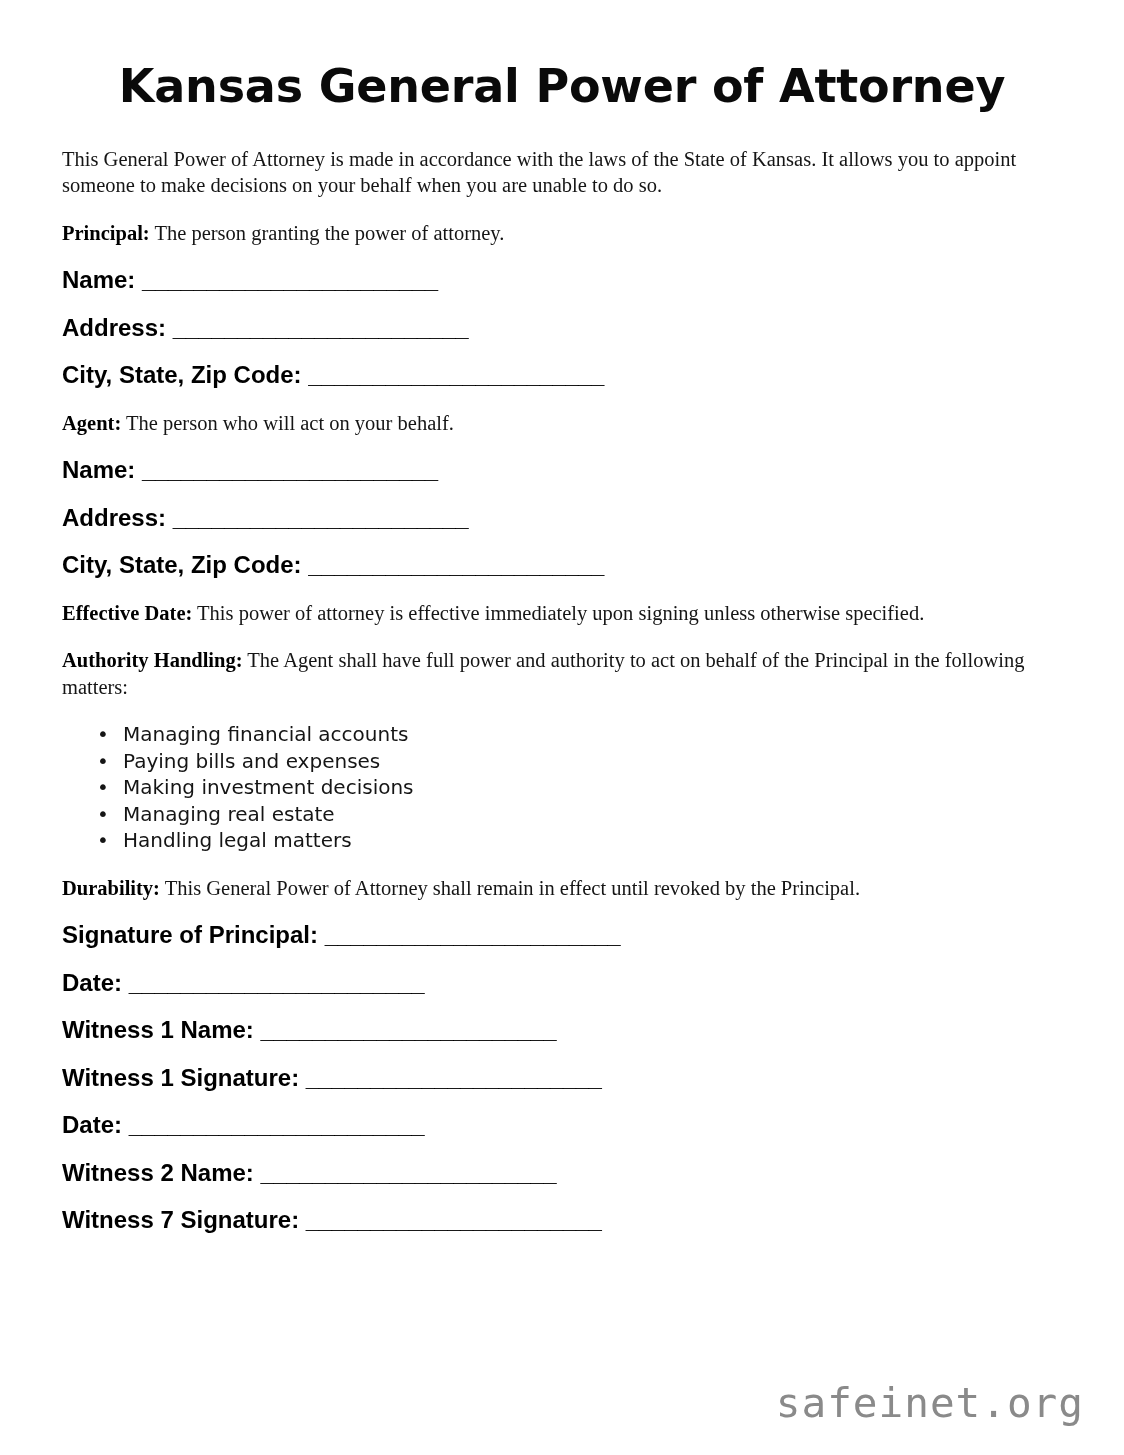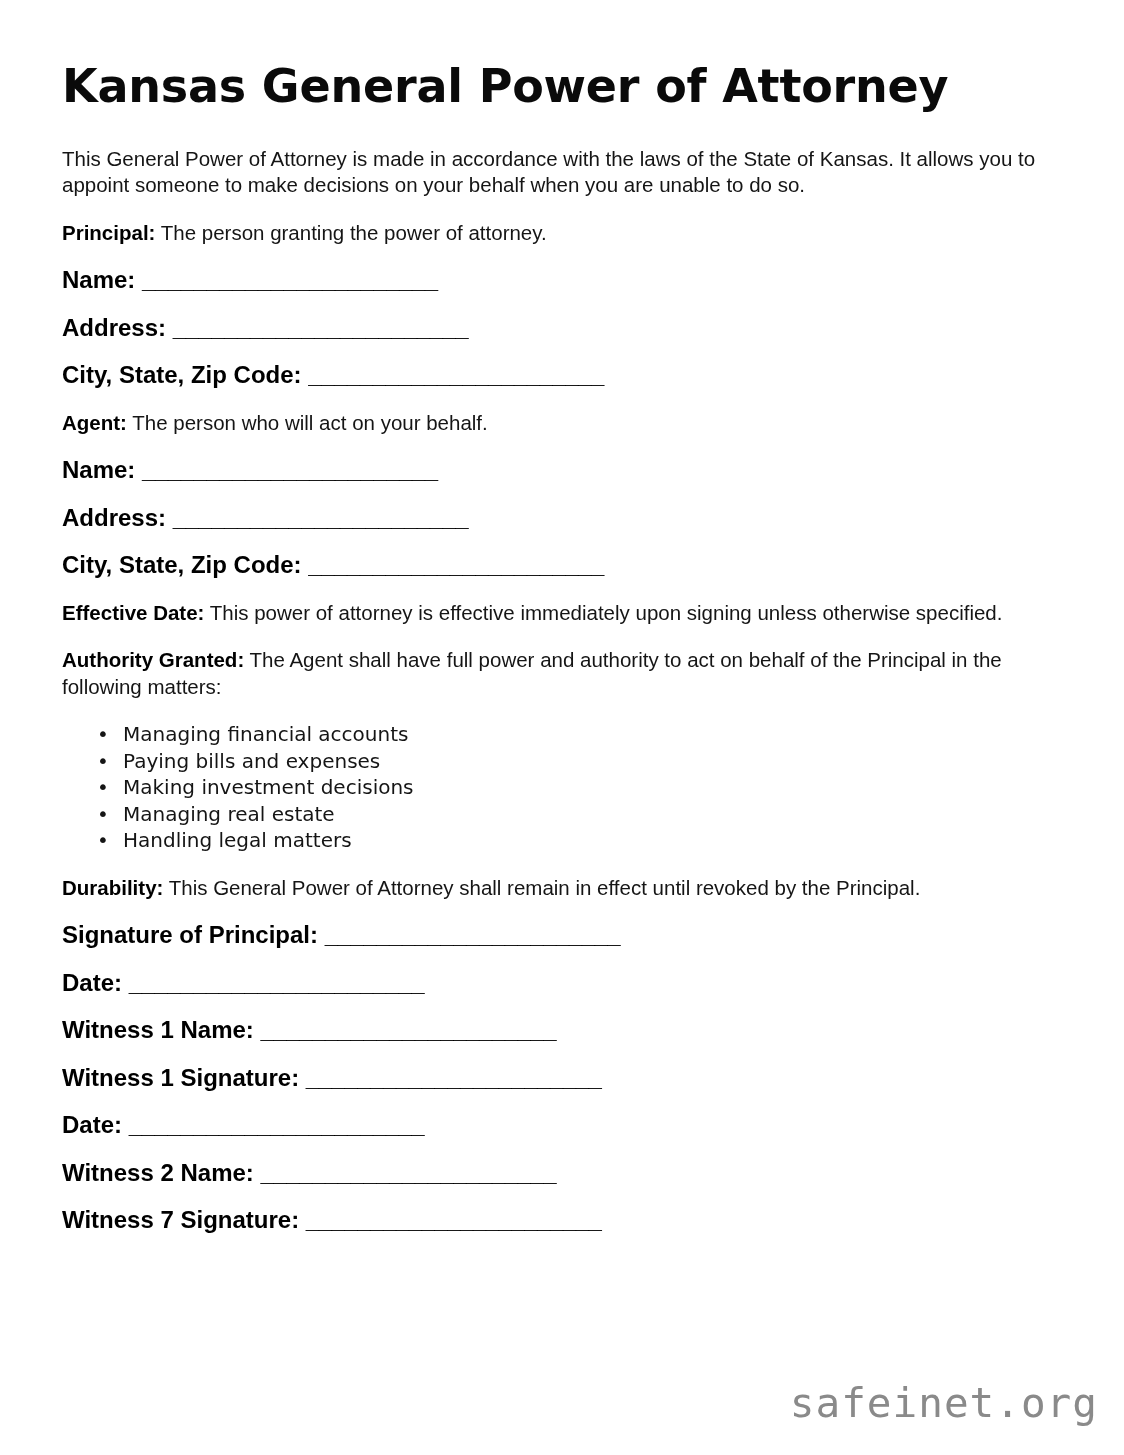--- a/index.html
+++ b/index.html
@@ -30,24 +30,25 @@
   }
 
   .doc-title {
     font-family: "DejaVu Sans", "Liberation Sans", sans-serif;
     font-weight: bold;
     font-size: 46px;
     line-height: 1.08;
     letter-spacing: -0.2px;
     margin: 0 0 34px 0;
     color: #0a0a0a;
+    text-align: center;
   }
 
   .para {
-    font-family: Liberation Sans, sans-serif;
+    font-family: Liberation Serif, serif;
     font-size: 20.5px;
     line-height: 26.5px;
     margin: 0 0 21px 0;
     max-width: 1000px;
     color: #151515;
   }
 
   .para b,
   .lbl {
     font-weight: bold;
@@ -87,21 +88,21 @@
   ul.authority-list li .bullet {
     position: absolute;
     left: 2px;
     top: 0;
     font-size: 20px;
     line-height: 26.5px;
   }
 
   .watermark {
     position: absolute;
-    right: 26px;
+    right: 40px;
     bottom: 28px;
     font-family: "DejaVu Sans Mono", "Liberation Mono", monospace;
     font-size: 41px;
     letter-spacing: 1px;
     color: #8a8a8a;
     white-space: nowrap;
     user-select: none;
   }
 </style>
 </head>
@@ -152,21 +153,21 @@
     <span class="lbl">City, State, Zip Code:</span> 
     <span class="blank">_______________________</span>
   </p>
 
   <p class="para">
     <b class="lbl">Effective Date:</b> 
     <span>This power of attorney is effective immediately upon signing unless otherwise specified.</span>
   </p>
 
   <p class="para">
-    <b class="lbl">Authority Granted:</b> 
+    <b class="lbl">Authority Handling:</b> 
     <span>The Agent shall have full power and authority to act on behalf of the Principal in the following matters:</span>
   </p>
 
   <ul class="authority-list">
     <li>
       <span class="bullet">•</span>
       <span>Managing financial accounts</span>
     </li>
     <li>
       <span class="bullet">•</span>

